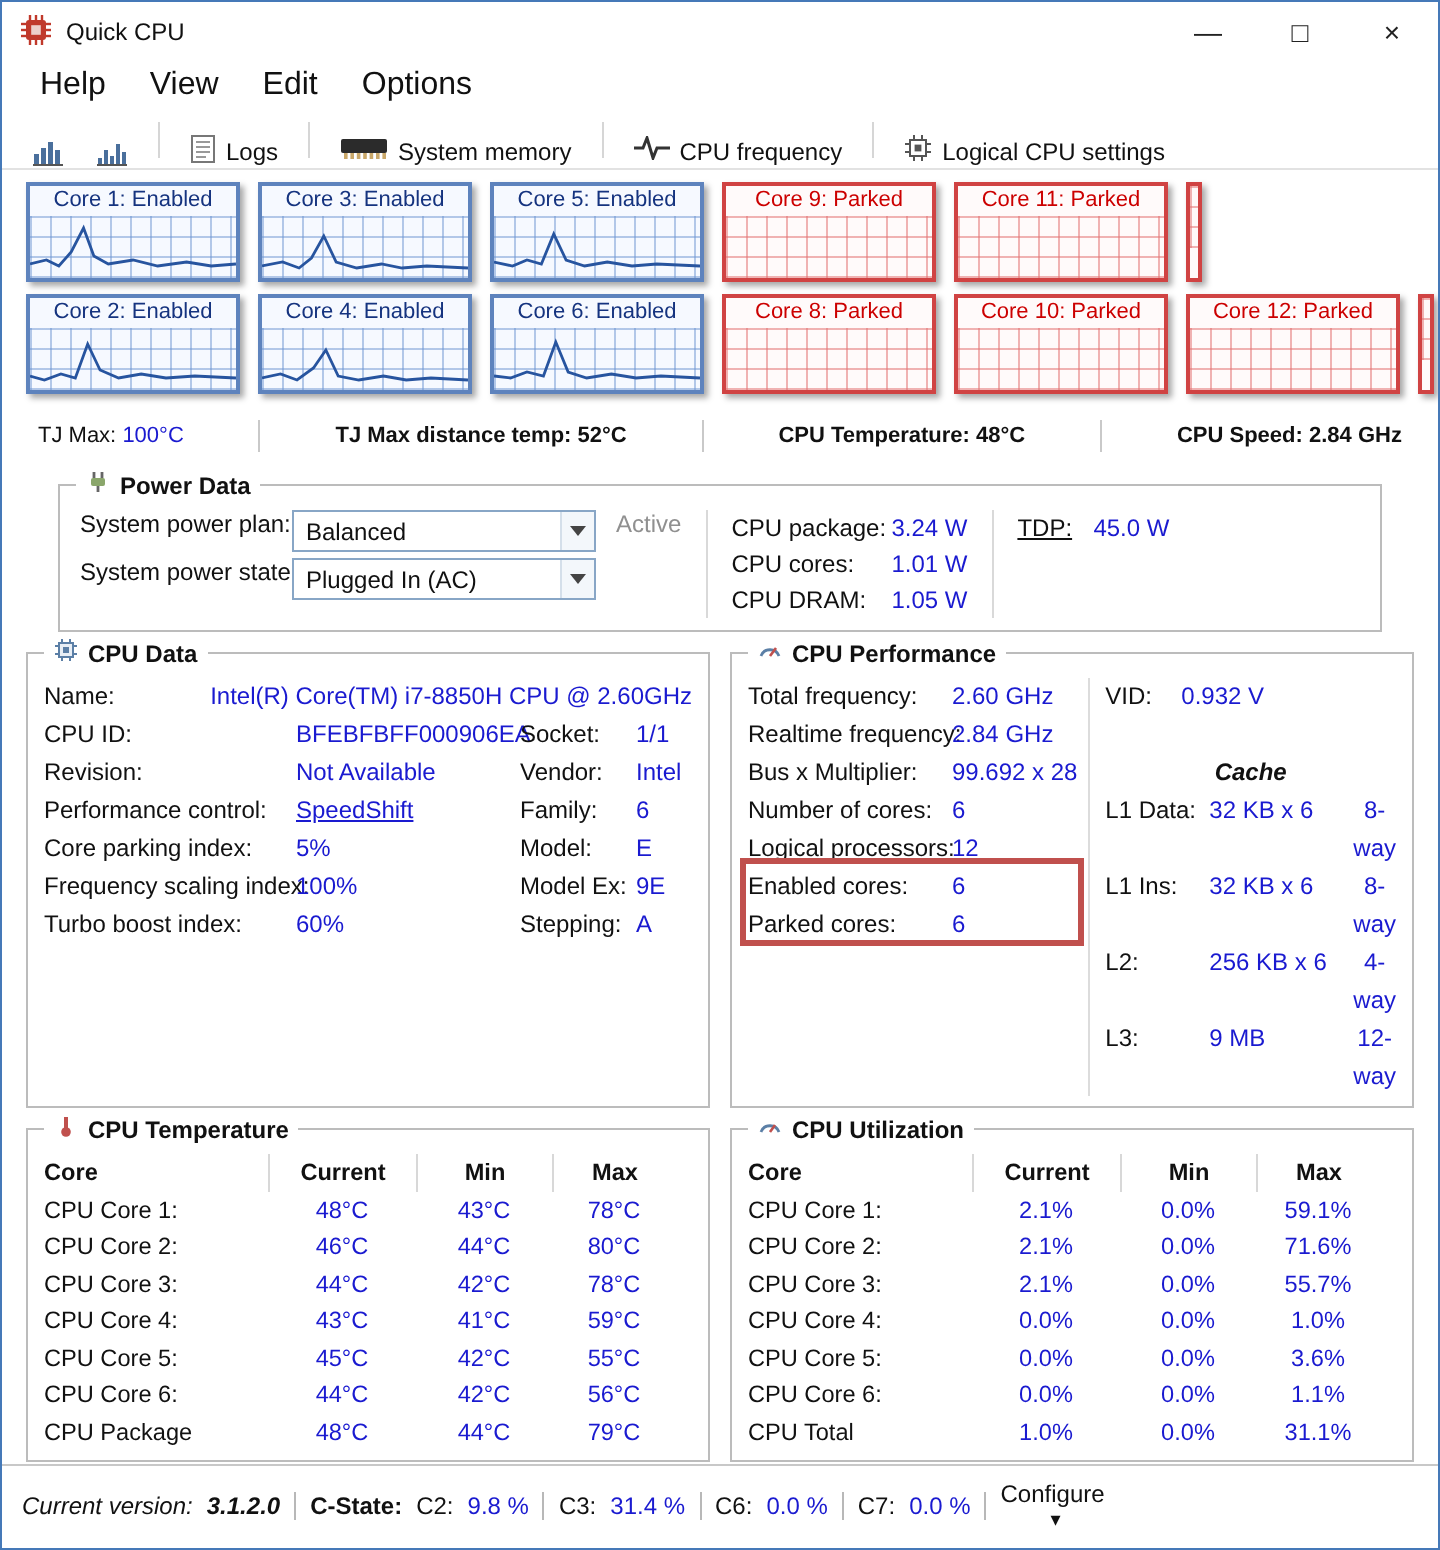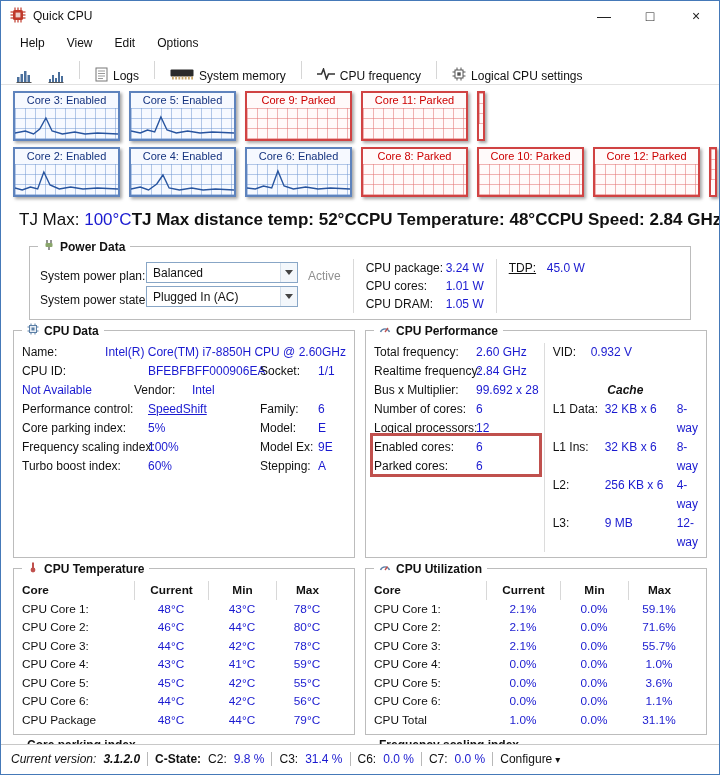--- a/index.html
+++ b/index.html
@@ -9,21 +9,21 @@
             overflow:hidden; font-size:12px; color:#111; }
 
   
   .titlebar { height:30px; display:flex; align-items:center; padding-left:9px; }
   .app-title { margin-left:7px; font-size:12px; }
   .win-controls { margin-left:auto; display:flex; height:100%; }
   .win-btn { width:46px; display:flex; align-items:center; justify-content:center; font-size:14px; color:#222; cursor:default; }
 
   
   .menubar { display:flex; height:24px; align-items:center; padding-left:8px; }
-  .menu-item { padding:3px 11px; font-size:12px; }
+  .menu-item { padding:3px 11px; font-size:16px; }
 
   
   .toolbar { height:30px; display:flex; align-items:center; padding:0 10px; border-bottom:1px solid #e2e2e2; gap:6px; }
   .tb-btn { display:flex; align-items:center; gap:5px; padding:3px 5px;margin-top:12px; }
   .tb-sep { width:1px; height:18px; background:#d6d6d6; margin:0 4px; }
 
   
   .core-area { padding:6px 0 5px 12px; }
   .core-row { display:flex; gap:9px; margin-bottom:6px; }
   .core-tile { width:107px; height:50px; border:2px solid; box-shadow:2px 2px 3px rgba(0,0,0,.35); flex:0 0 auto; overflow:hidden; }
@@ -36,37 +36,37 @@
   .enabled .core-graph { background-image:linear-gradient(rgba(110,150,210,.5) 1px, transparent 1px),
                                           linear-gradient(90deg, rgba(110,150,210,.5) 1px, transparent 1px);
                          background-size:10px 10px; }
   .parked .core-graph  { background-image:linear-gradient(rgba(228,118,118,.55) 1px, transparent 1px),
                                           linear-gradient(90deg, rgba(228,118,118,.55) 1px, transparent 1px);
                          background-size:10px 10px; }
   .core-line { position:absolute; left:0; top:0; width:100%; height:100%; }
   .core-tile.partial { width:8px; }
 
   
-  .status-row { display:flex; align-items:center; justify-content:space-between; padding:2px 18px 4px 18px; font-size:17px; }
+  .status-row { display:flex; align-items:center; justify-content:space-between; padding:2px 18px 4px 18px; font-size:11px; }
   .sm { white-space:nowrap; }
   .sm b { font-weight:bold; }
   .status-sep { width:1px; height:16px; background:#c9c9c9; }
   .v { color:#1a1ad0; }
 
   
   .groupbox { position:relative; border:1px solid #bcbcbc; margin:0 28px; background:#fff; }
   .gb-title { position:absolute; top:-8px; left:8px; background:#fff; padding:0 5px; font-weight:bold;
               display:flex; align-items:center; gap:5px; font-size:12px; white-space:nowrap; }
   .section-row { display:flex; gap:10px; margin:10px 12px 0; }
   .section-row > .groupbox, .section-row > .buttons-area { margin:0; flex:1; min-width:0; }
 
   
   .power-box { margin-top:12px; }
   .power-body { display:flex; gap:12px; padding:12px 10px 6px; }
-  .pw-left .kv { display:flex; align-items:flex-end; height:24px; }
+  .pw-left .kv { display:flex; align-items:flex-start; height:24px; }
   .pw-label { width:106px; white-space:nowrap; }
   .combo { width:152px; height:21px; border:1px solid #88a6c6; background:#fff; display:flex; align-items:center; padding:0 0 0 6px; }
   .combo-value { white-space:nowrap; overflow:hidden; }
   .combo-arrow { margin-left:auto; width:17px; display:flex; align-items:center; justify-content:center; align-self:stretch; border-left:1px solid #d4dfea; background:#f3f7fb; }
   .arr { width:0; height:0; border-left:4px solid transparent; border-right:4px solid transparent; border-top:5px solid #444; }
   .plan-status { color:#909090; margin-left:10px; }
   .v-div { width:1px; background:#d9d9d9; }
   .pw-metrics .kv, .pw-tdp .kv { display:flex; line-height:18px; white-space:nowrap; }
   .pw-metrics .k { width:80px; }
   .pw-tdp .k { width:38px;text-decoration:underline; }
@@ -90,21 +90,21 @@
   .perf-left { width:170px; }
   .perf-left .kv { display:flex; line-height:19px; }
   .perf-left .k1 { width:102px; }
   .perf-right { flex:1; border-left:1px solid #dcdcdc; padding-left:8px; }
   .perf-right .kv { display:flex; line-height:19px; }
   .perf-right .kvid { width:38px; }
   .cache-title { font-style:italic; font-weight:bold; text-align:center; line-height:19px; margin-top:19px; }
   .cache-row { display:flex; line-height:19px; }
   .cache-row .ck { width:52px; }
   .cache-row .cs { width:72px; }
-  .cache-row .cw { flex:1; text-align:left; }
+  .cache-row .cw { flex:1; text-align:center; }
   .annot { position:absolute; border:3px solid #c0504d; pointer-events:none; }
   .annot-cores { left:4px; top:102px; width:172px; height:44px; }
 
   
   .tbl-body { padding:12px 8px 5px; }
   .tbl { display:grid; grid-template-columns:112px 74px 68px 62px; line-height:18.5px; font-size:11.8px; }
   .tbl .h { font-weight:bold; }
   .tbl .c { text-align:center; }
   .tbl .h.c { border-left:1px solid #d8d8d8; }
 
@@ -118,21 +118,21 @@
   .slider-value { width:66px; text-align:right; font-size:20px; color:#111; }
   .annot-outline { display:inline-block; outline:3px solid #c0504d; outline-offset:3px; }
 
   
   .statusbar { position:absolute; left:0; right:0; bottom:0; border-top:1px solid #c8c8c8; background:#fff;
                display:flex; align-items:center; gap:7px; padding:7px 10px 8px; font-size:12px; }
   .sb-sep { width:1px; height:14px; background:#b8b8b8; }
   .italic { font-style:italic; }
   .bold { font-weight:bold; }
   .caret { font-size:10px; margin-left:3px; }
-  .configure { display:flex; align-items:center; }
+  .configure { display:flex; align-items:center;flex-direction:column; }
 </style>
 </head>
 <body>
 
 <div class="window">
 
   <div class="titlebar">
     <span>
       <svg width="16" height="16" viewBox="0 0 16 16">
           <rect x="3" y="3" width="10" height="10" rx="1.5" fill="#c0392b"></rect>
@@ -244,20 +244,28 @@
               <line x1="11" y1="9" x2="13.5" y2="9"></line>
             </g>
           </svg></span>
       <span>Logical CPU settings</span>
     </span>
   </div>
 
   <div class="core-area">
     <div class="core-row">
       <div class="core-tile enabled">
+        <div class="core-label">Core 1: Enabled</div>
+        <div class="core-graph">
+            <svg class="core-line" viewBox="0 0 100 31" preserveAspectRatio="none">
+              <polyline points="0,24 8,22 14,25 20,18 26,6 31,20 38,24 50,22 62,25 76,23 88,25 100,24" fill="none" stroke="#27549f" stroke-width="1.4" vector-effect="non-scaling-stroke"></polyline>
+            </svg>
+          </div>
+      </div>
+      <div class="core-tile enabled">
         <div class="core-label">Core 3: Enabled</div>
         <div class="core-graph">
             <svg class="core-line" viewBox="0 0 100 31" preserveAspectRatio="none">
               <polyline points="0,25 10,23 18,26 24,21 30,10 36,23 46,26 58,24 68,26 80,25 100,26" fill="none" stroke="#27549f" stroke-width="1.4" vector-effect="non-scaling-stroke"></polyline>
             </svg>
           </div>
       </div>
       <div class="core-tile enabled">
         <div class="core-label">Core 5: Enabled</div>
         <div class="core-graph">
@@ -411,20 +419,21 @@
             <span class="kname">Name:</span>
             <span class="v">Intel(R) Core(TM) i7-8850H CPU @ 2.60GHz</span>
           </div>
         <div class="kv">
             <span class="k1">CPU ID:</span>
             <span class="v1 v">BFEBFBFF000906EA</span>
             <span class="k2">Socket:</span>
             <span class="v2 v">1/1</span>
           </div>
         <div class="kv">
+            <span class="k1">Revision:</span>
             <span class="v1 v">Not Available</span>
             <span class="k2">Vendor:</span>
             <span class="v2 v">Intel</span>
           </div>
         <div class="kv">
             <span class="k1">Performance control:</span>
             <span class="v1 link">SpeedShift</span>
             <span class="k2">Family:</span>
             <span class="v2 v">6</span>
           </div>

